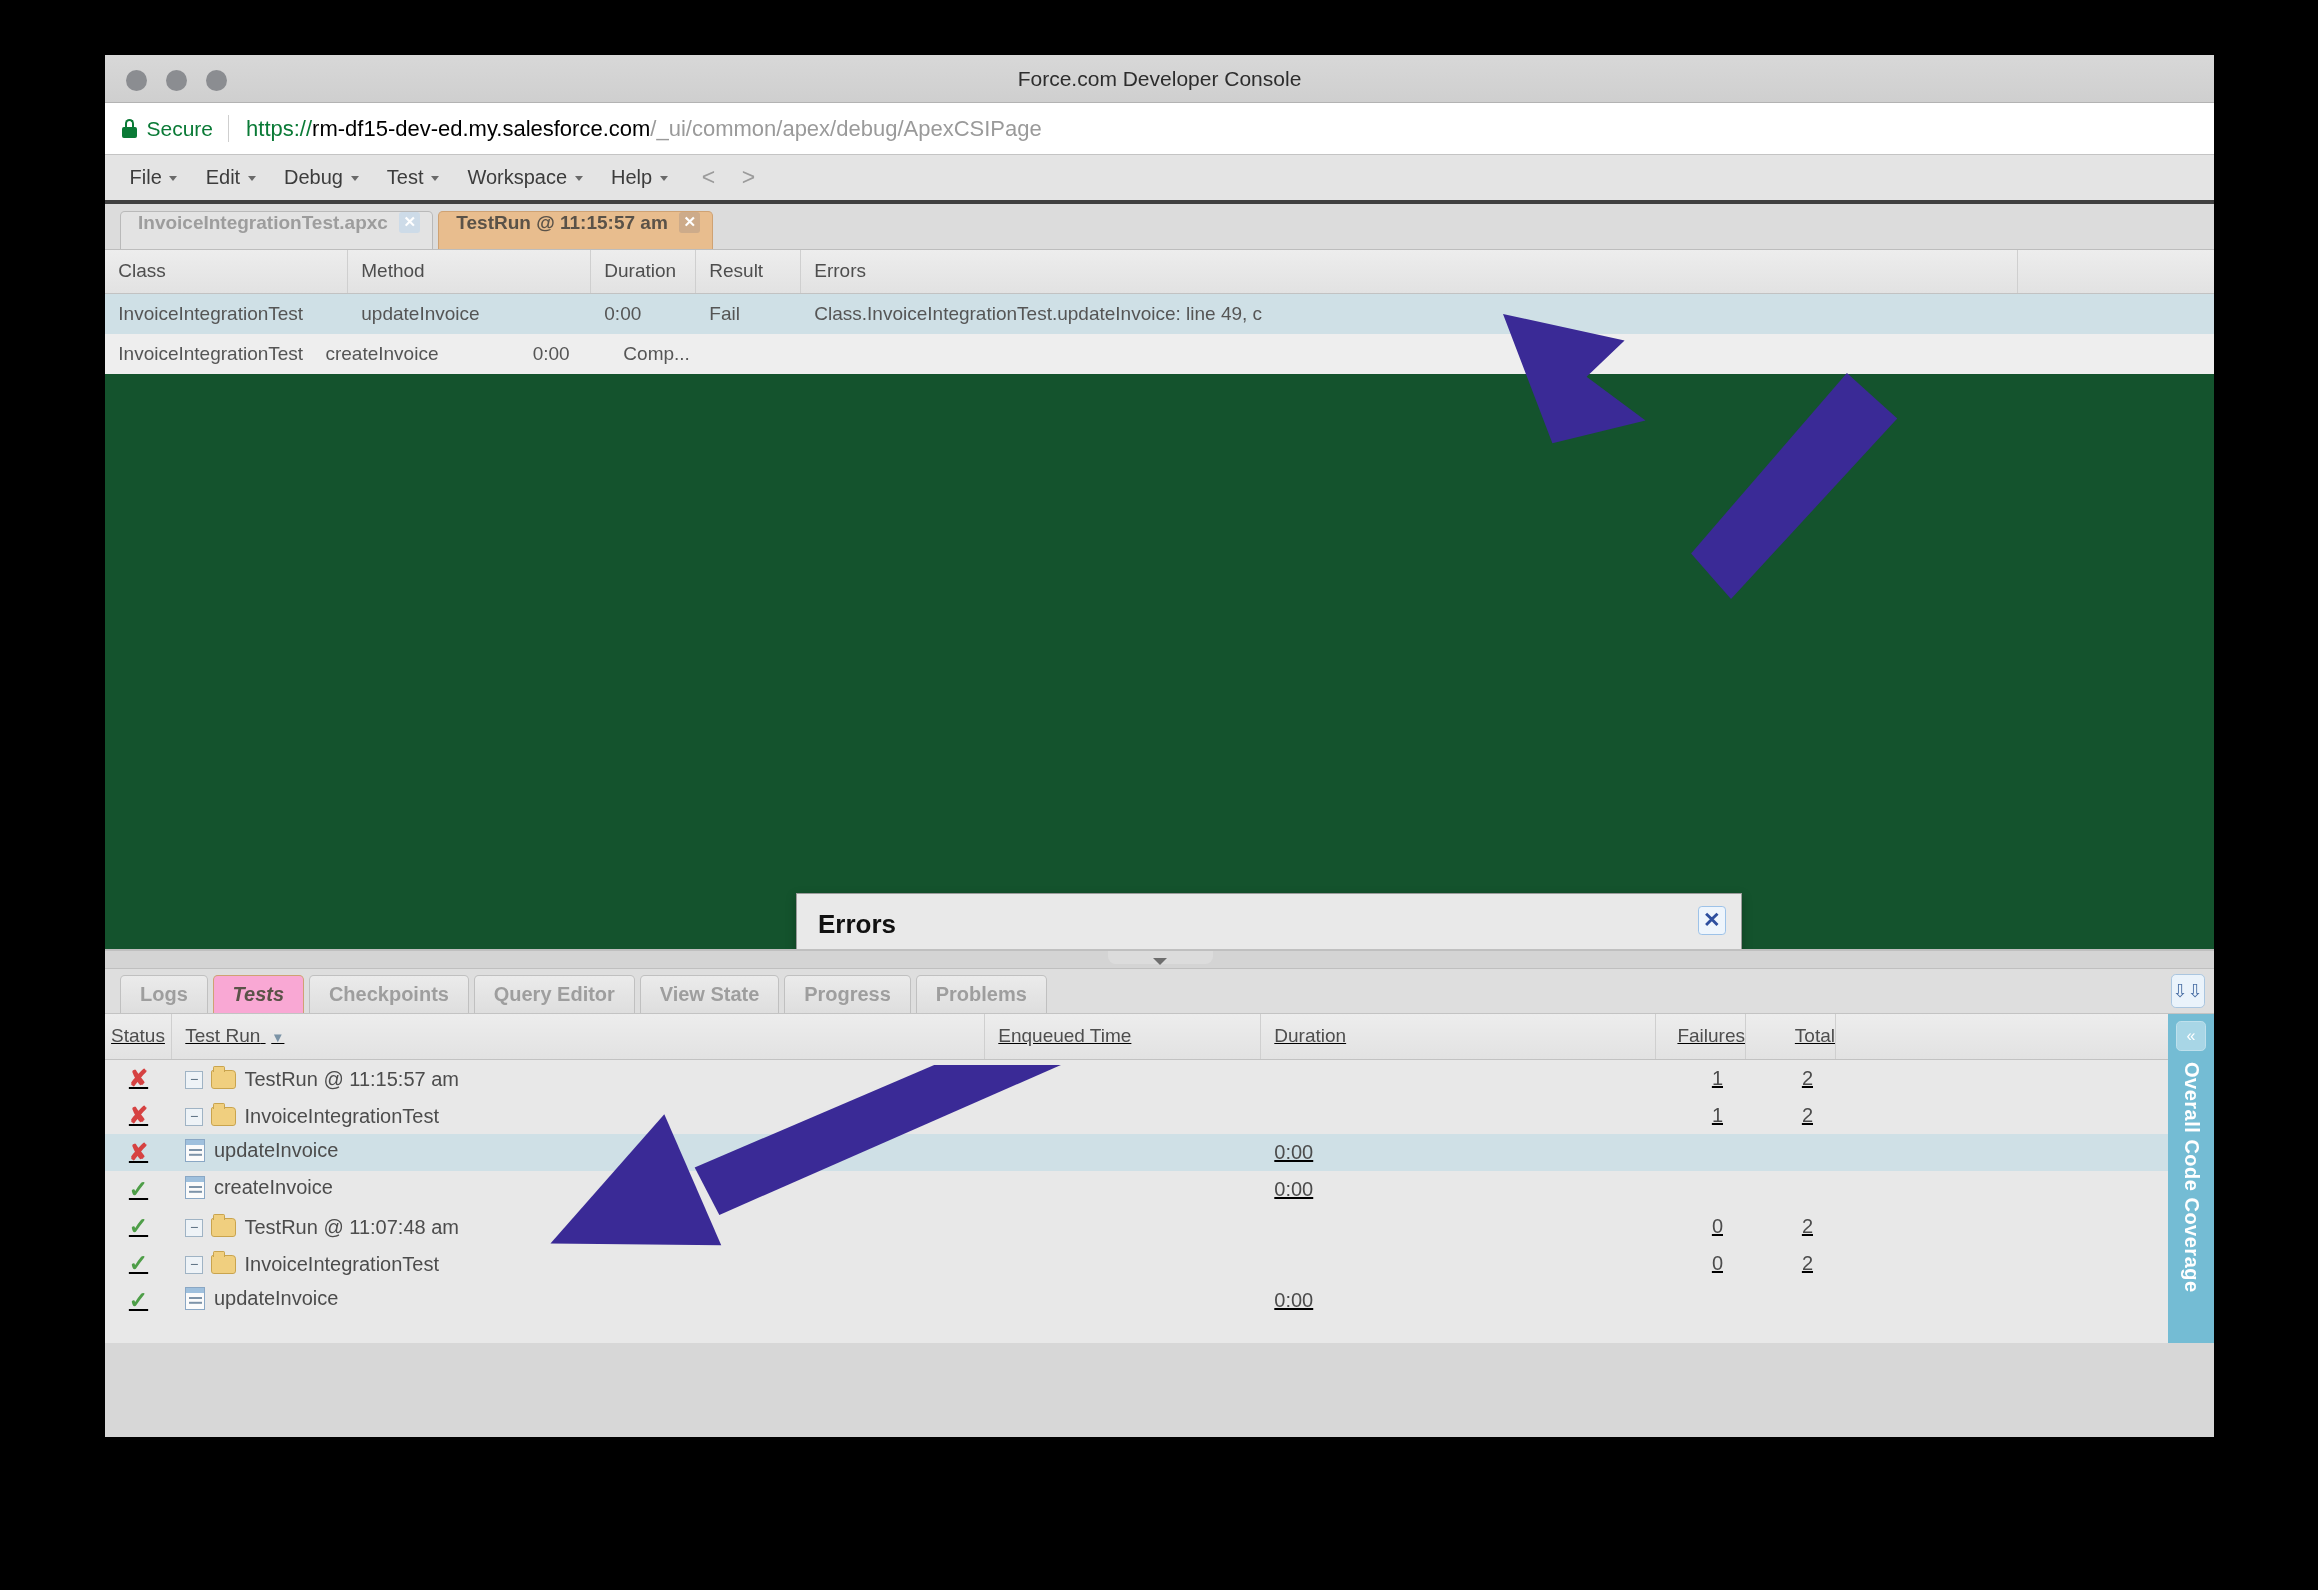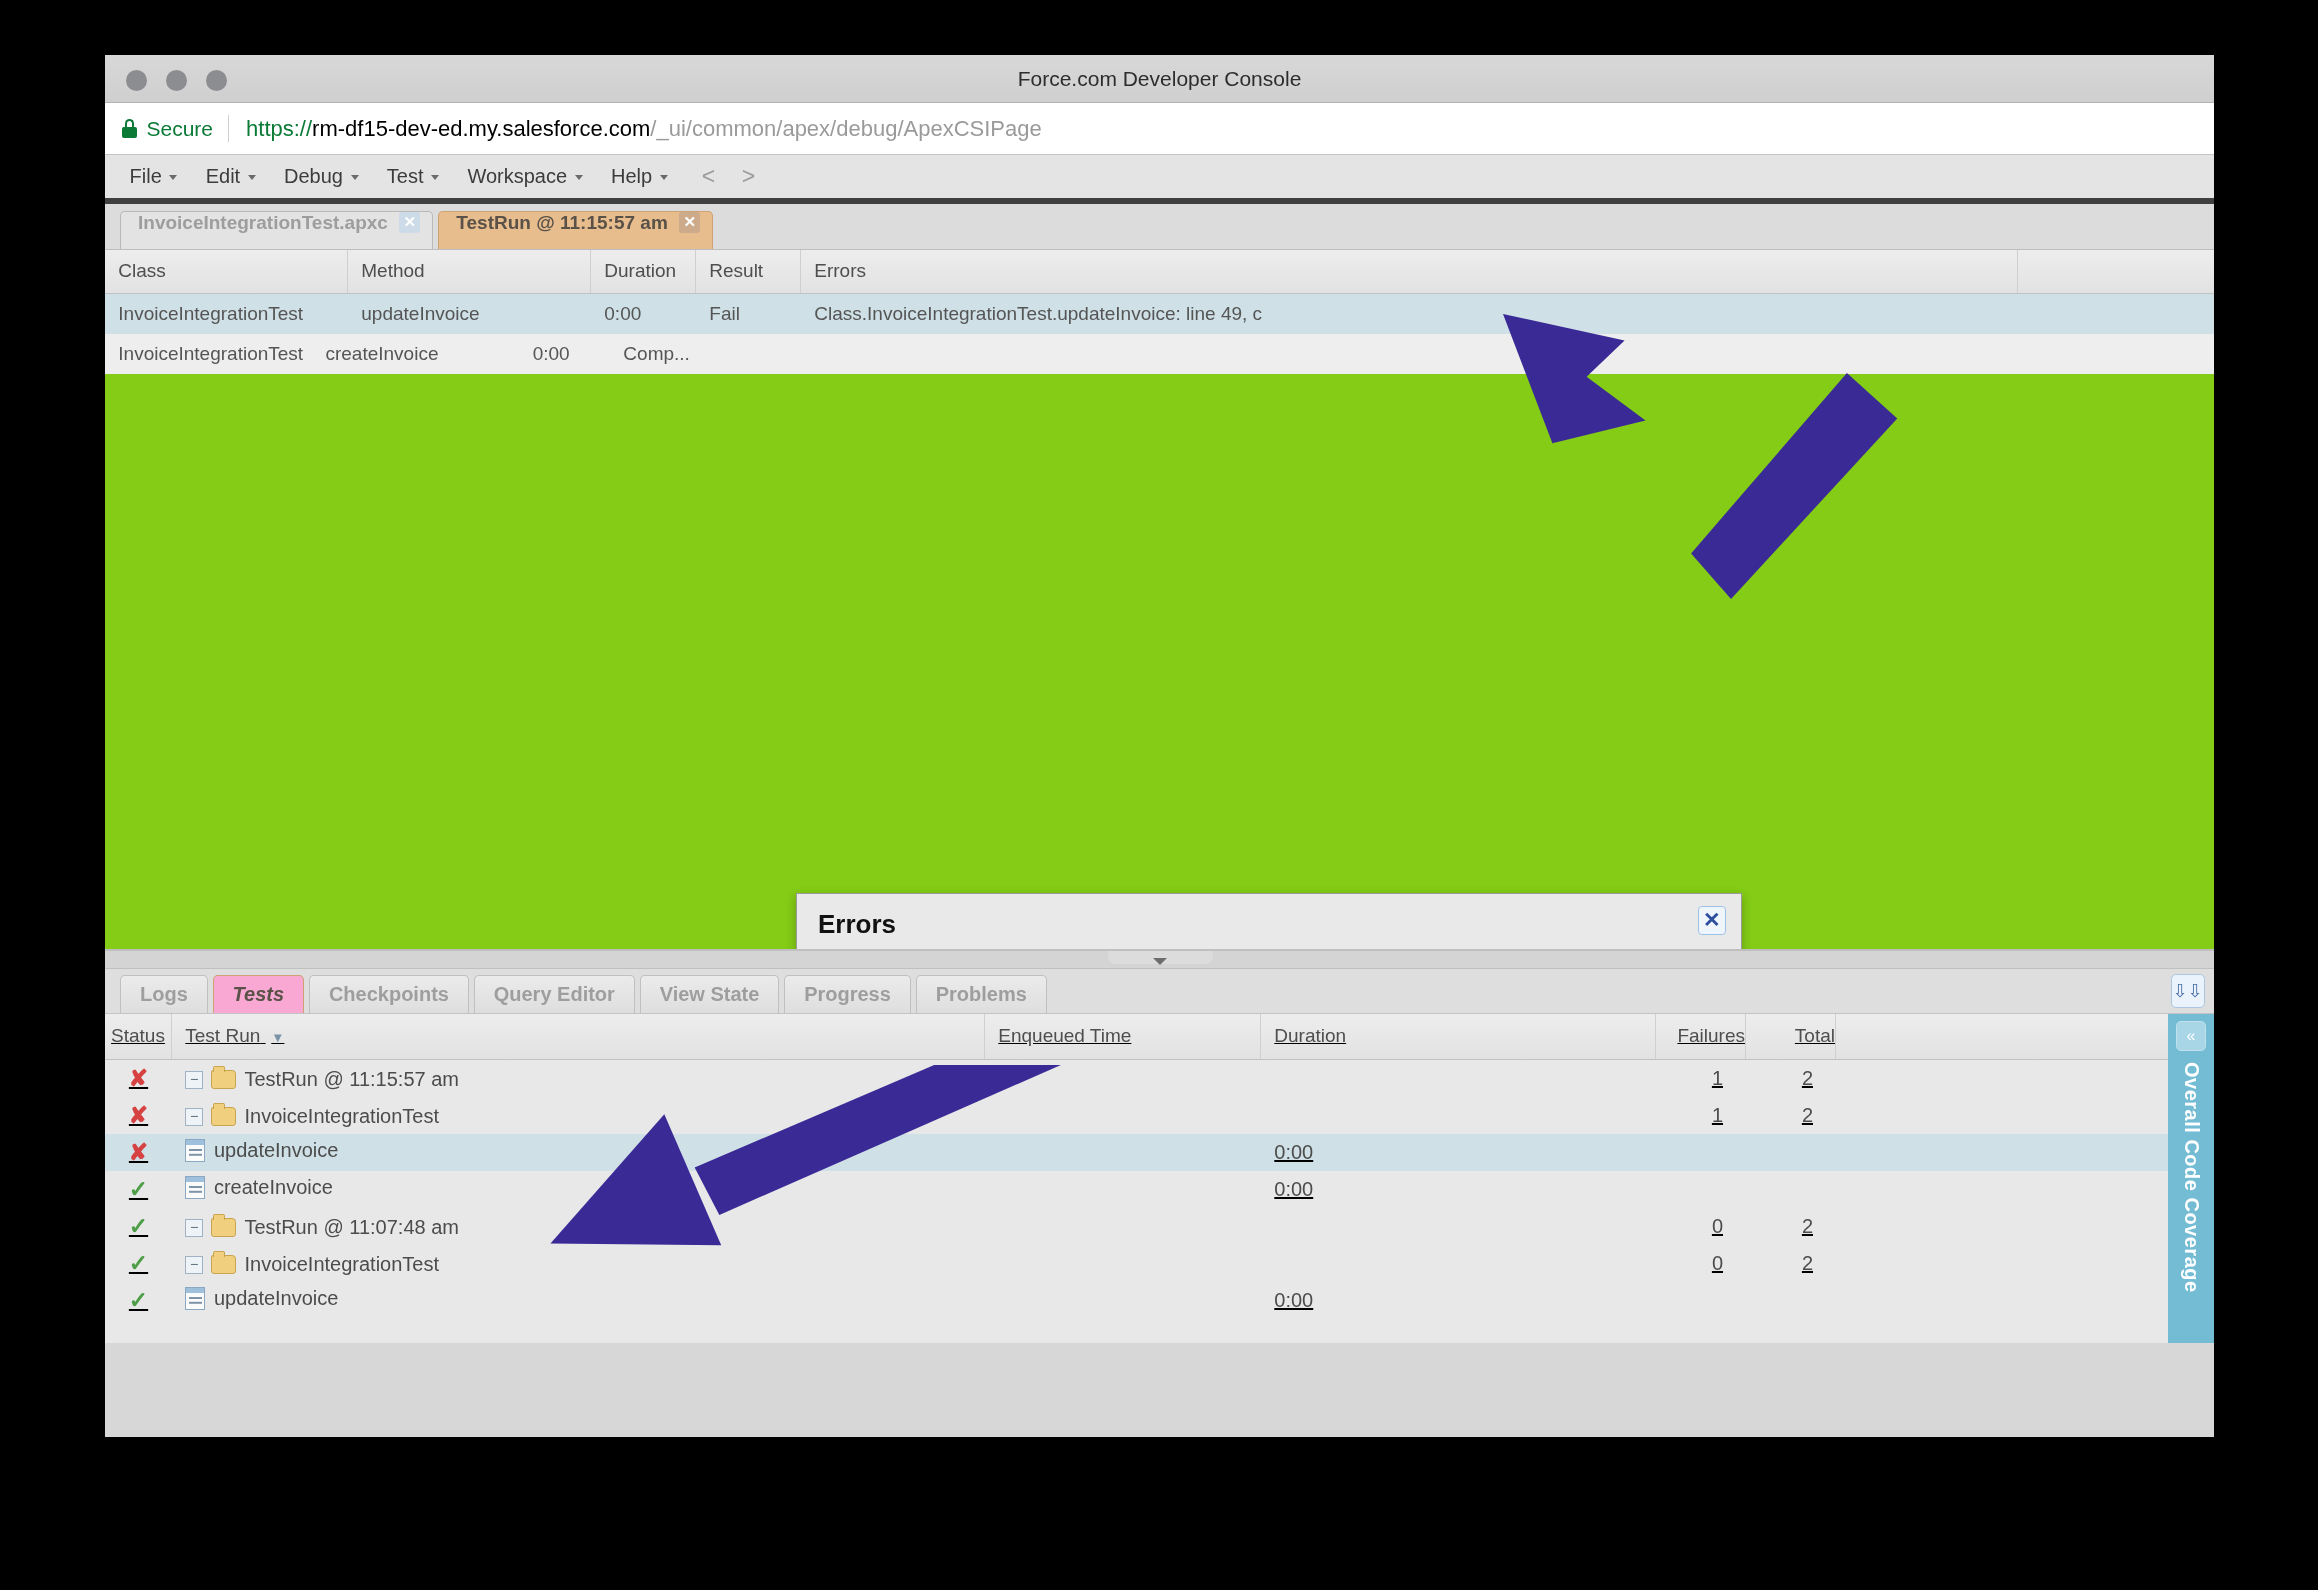--- a/index.html
+++ b/index.html
@@ -62,21 +62,21 @@
   #secure-label { color: #0a7a36; font-size: 21px; margin-right: 15px; }
   #url-sep { width: 1px; height: 27px; background: #cfcfcf; margin-right: 17px; }
   #url-text { font-size: 22px; white-space: nowrap; }
   #url-text .scheme { color: #0a7a36; }
   #url-text .host   { color: #000000; }
   #url-text .path   { color: #9a9a9a; }
 
   
   #menubar {
     height: 49px; background: #e4e4e4;
-    border-bottom: 6px solid #404040;
+    border-bottom: 4px solid #404040;
     display: flex; align-items: center; padding-left: 17px;
   }
   .menu-item {
     font-size: 20px; color: #3c3c3c;
     padding: 5.7px 15px 5.7px 7.6px; margin-right: 5.7px;
     position: relative; cursor: default;
   }
   .menu-item .caret {
     display: inline-block; margin-left: 7.6px;
     border-left: 4.8px solid transparent; border-right: 4.8px solid transparent;
@@ -103,21 +103,21 @@
     margin-left: 11.4px; width: 21px; height: 21px; line-height: 19px;
     text-align: center; font-size: 15px; font-weight: bold;
     color: #fff; background: #c9c9c9; border-radius: 2.9px;
   }
   .etab.active .x { background: #cdab8a; }
   .etab:not(.active) .x { background: #cddbe8; color:#fff; }
 
   
   #results {
     position: relative;
-    height: 700px; background: #84cc16;
+    height: 700px; background: #14532d;
     border-bottom: 1px solid #c0c0c0;
     overflow: hidden;
   }
   .grid-head {
     display: flex; height: 44px;
     background: linear-gradient(#ededed,#e2e2e2);
     border-bottom: 1px solid #c2c2c2;
     font-size: 19px; color: #4e4e4e;
   }
   .grid-head .cell { padding: 9.5px 0 0 13.3px; border-right: 1px solid #cfcfcf; }

